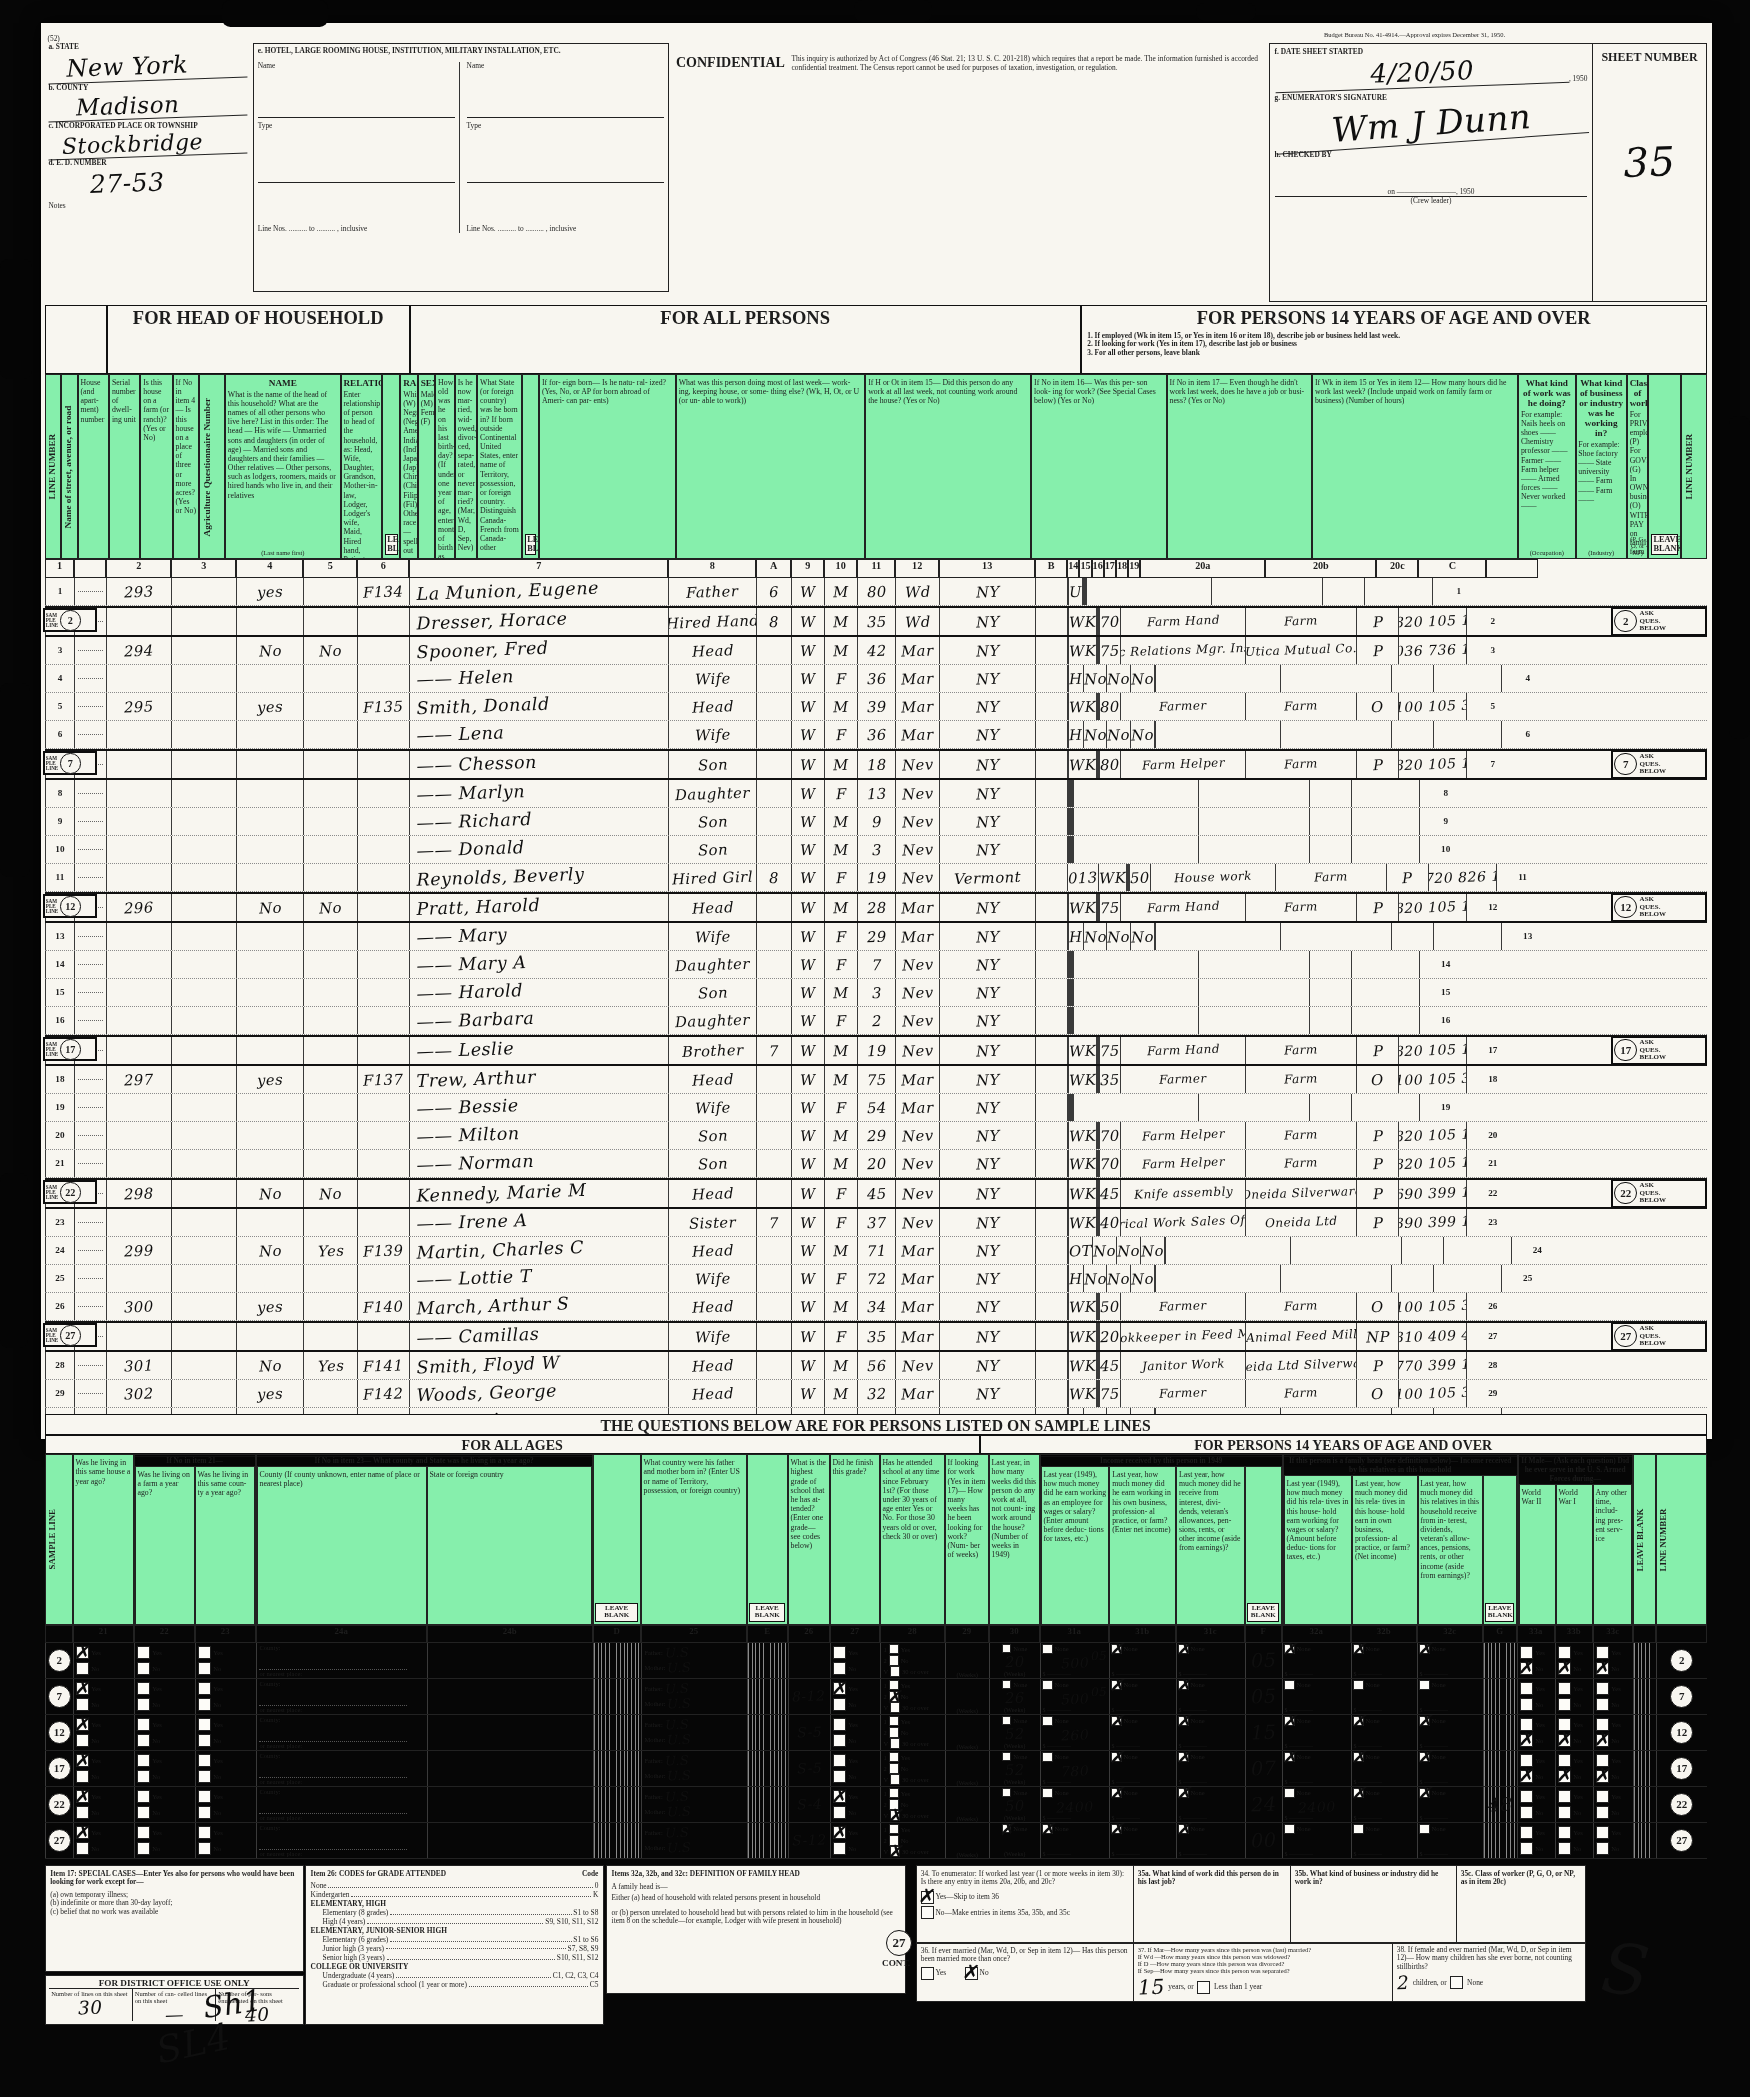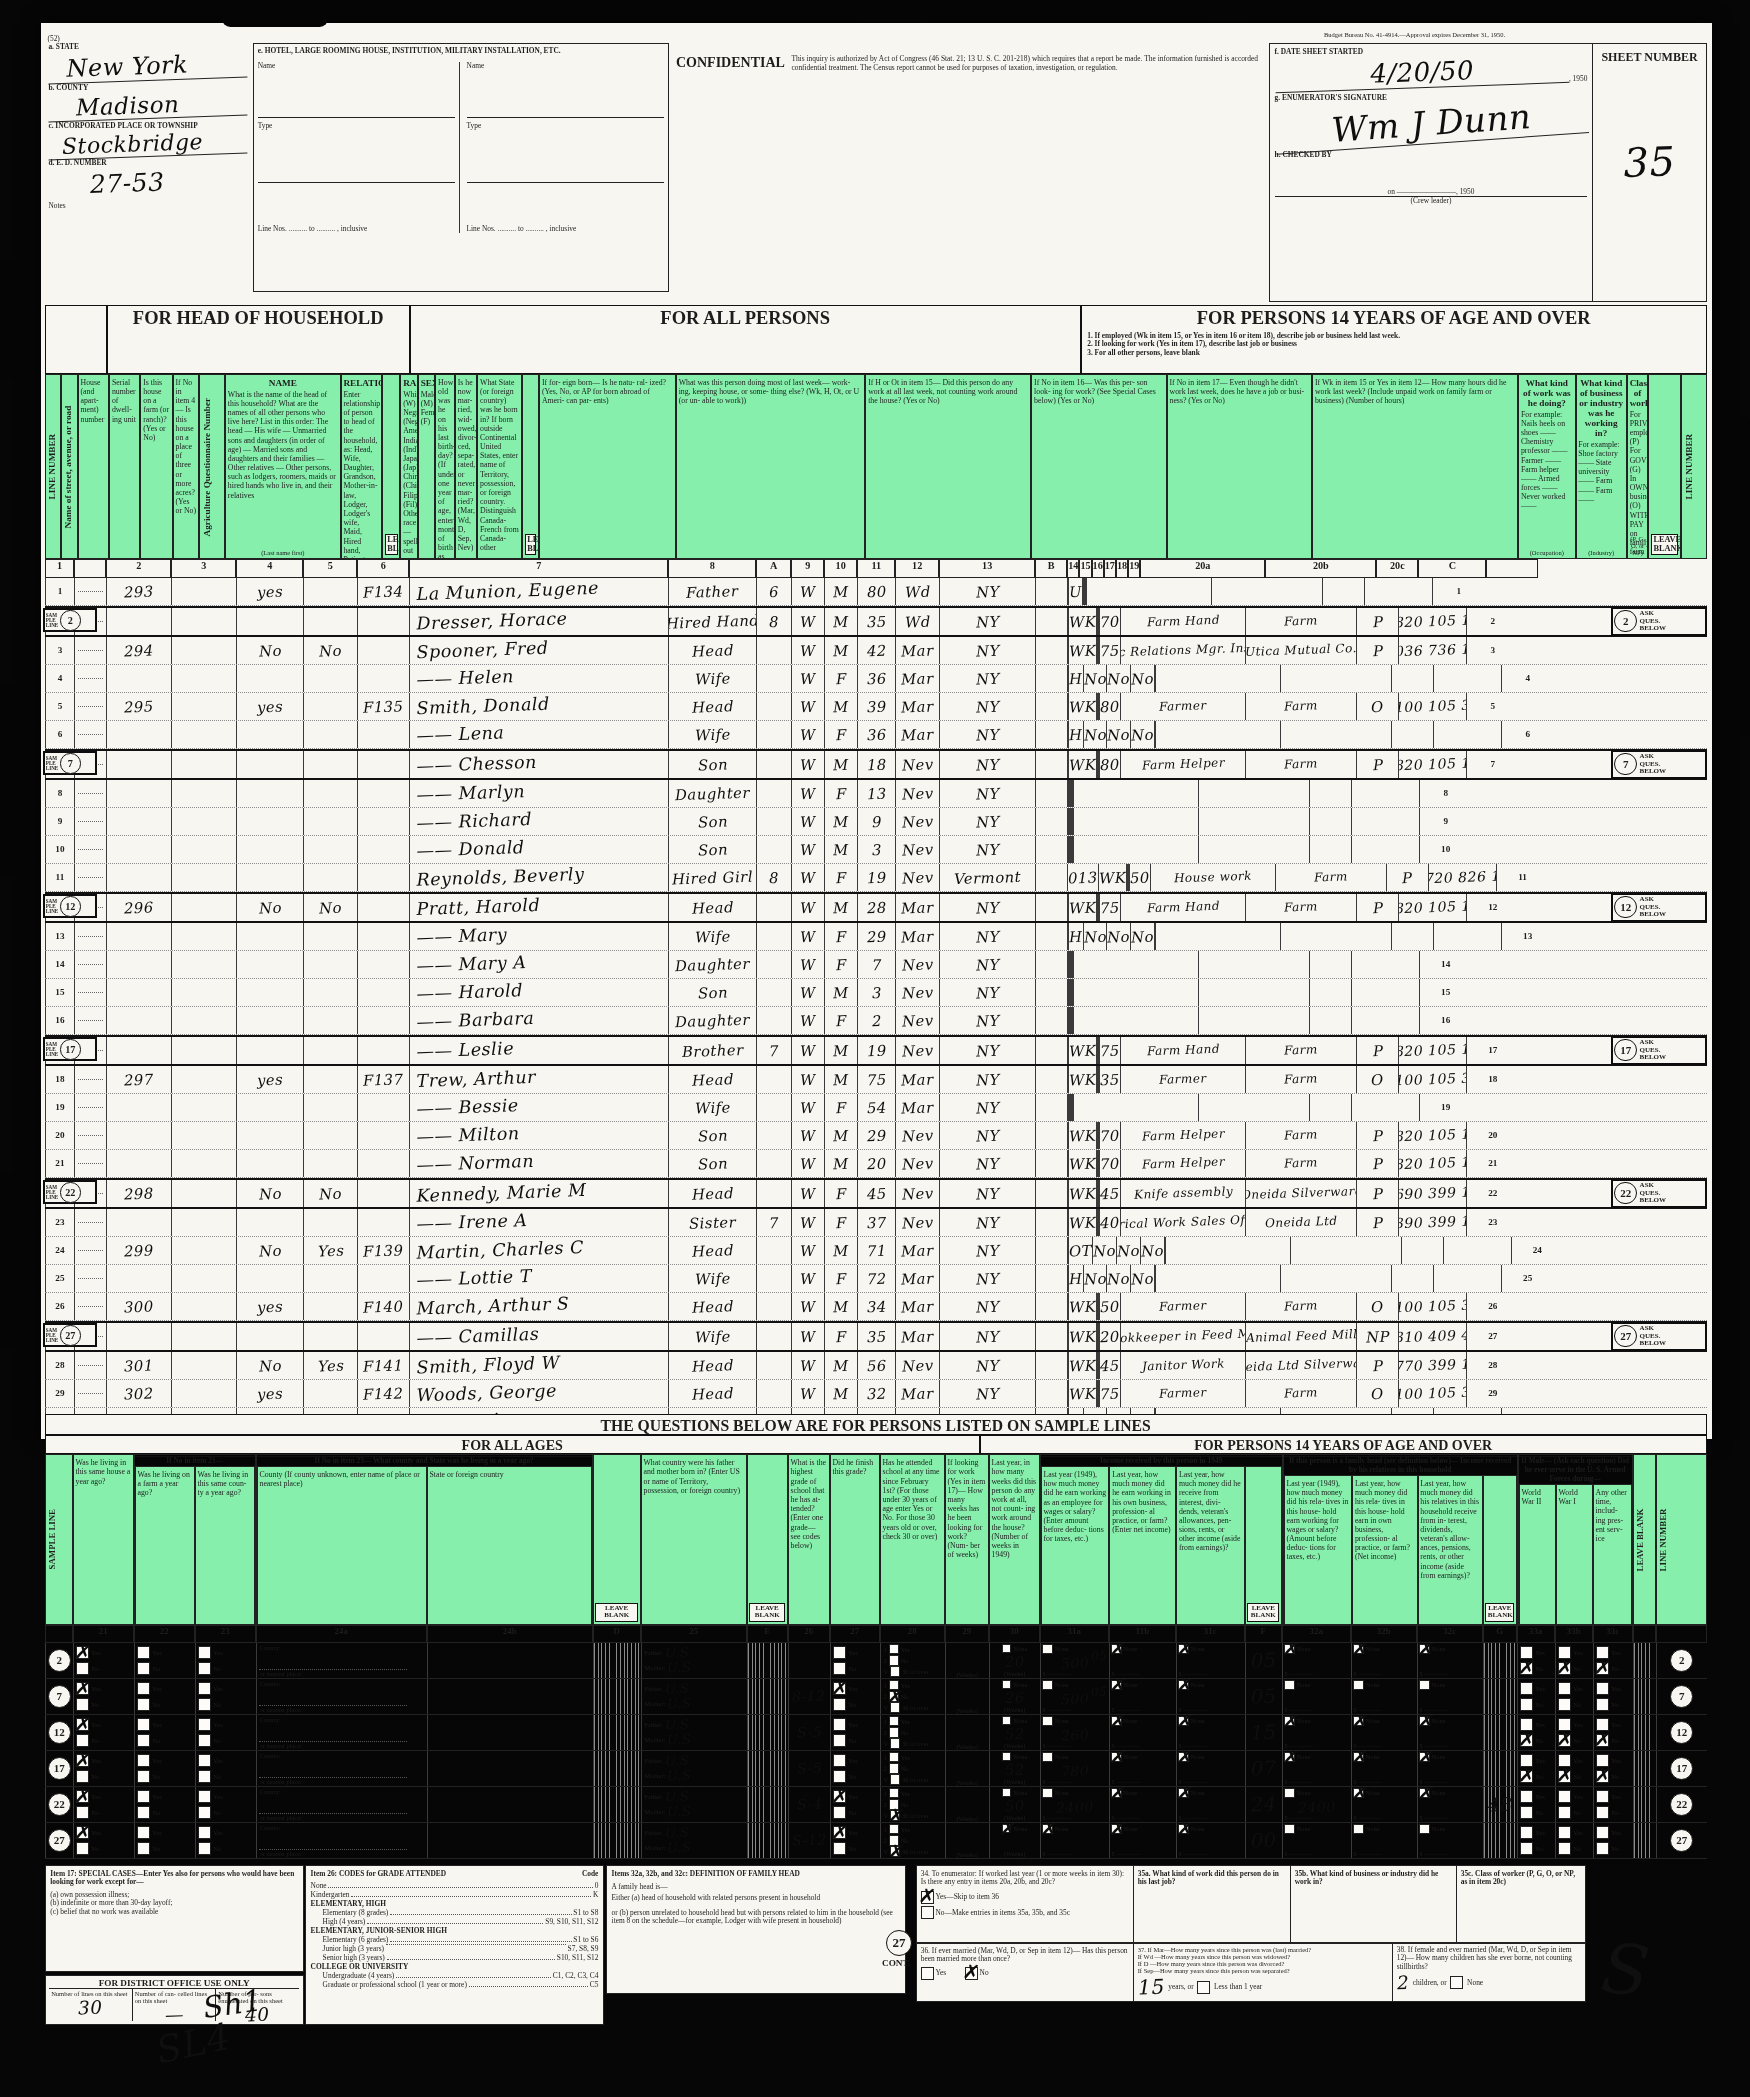--- a/index.html
+++ b/index.html
@@ -3462,21 +3462,21 @@
             <div class="dcell bc-rline">
               <span class="circle" style="width: 21px; height: 21px; font-size: 11px;">27</span>
             </div>
           </div>
         </div>
     </div>
 
     <div class="footbox" style="left:3.7px;top:1842px;width:259px;height:107px;">
       <div class="micro b">Item 17:  SPECIAL CASES—Enter Yes also for persons who would have been looking for work except for—</div>
       <div class="micro" id="item17Lines" style="margin-top:3.7px;">
-          <div>(a) own possession illness;</div>
+          <div>(a) own temporary illness;</div>
           <div>(b) indefinite or more than 30-day layoff;</div>
           <div>(c) belief that no work was available</div>
         </div>
     </div>
 
     <div class="footbox" style="left:3.7px;top:1952px;width:259px;height:50px;padding:1.8px 3.7px;">
       <div class="b ctr" style="font-size:9.2px;border-bottom:0.9px solid #222;">FOR DISTRICT OFFICE USE ONLY</div>
       <div id="districtCols" style="display:flex;height:32px;">
           <div style="flex: 1 1 0%; border-right: 0.9px solid rgb(34, 34, 34); padding: 0.9px 1.8px; display: flex; flex-direction: column;">
             <div class="tiny">Number of lines on this sheet</div>
@@ -3525,21 +3525,21 @@
             <span>S9, S10, S11, S12</span>
           </div>
           <div style="display: flex; align-items: baseline; font-size: 7.4px;">
             <span class="b">ELEMENTARY, JUNIOR-SENIOR HIGH</span>
           </div>
           <div style="display: flex; align-items: baseline; font-size: 7.4px; padding-left: 12px;">
             <span>Elementary (6 grades)</span>
             <span class="dotln"></span>
             <span>S1 to S6</span>
           </div>
-          <div style="display: flex; align-items: flex-start; font-size: 7.4px; padding-left: 12px; font-family: Liberation Serif, serif;">
+          <div style="display: flex; align-items: center; font-size: 7.4px; padding-left: 12px; font-family: Liberation Serif, serif;">
             <span>Junior high (3 years)</span>
             <span class="dotln"></span>
             <span>S7, S8, S9</span>
           </div>
           <div style="display: flex; align-items: baseline; font-size: 7.4px; padding-left: 12px;">
             <span>Senior high (3 years)</span>
             <span class="dotln"></span>
             <span>S10, S11, S12</span>
           </div>
           <div style="display: flex; align-items: baseline; font-size: 7.4px;">

